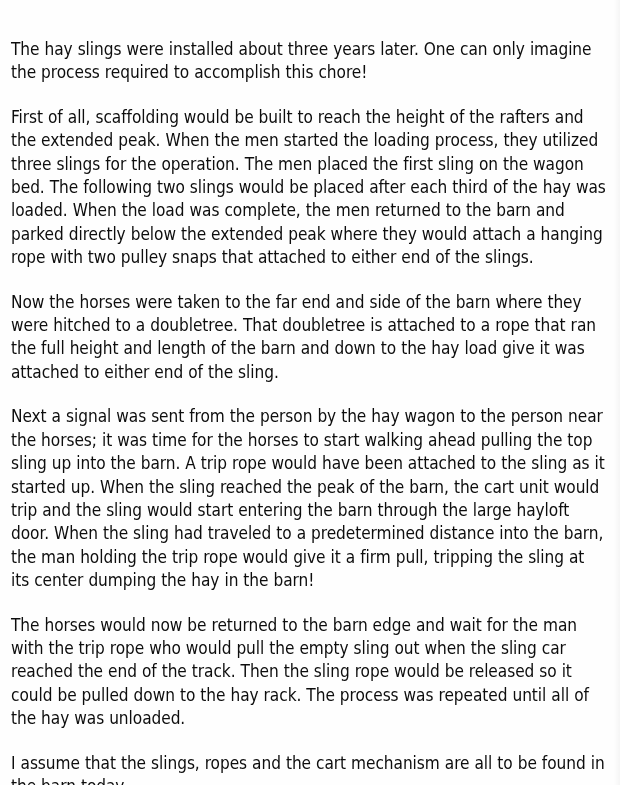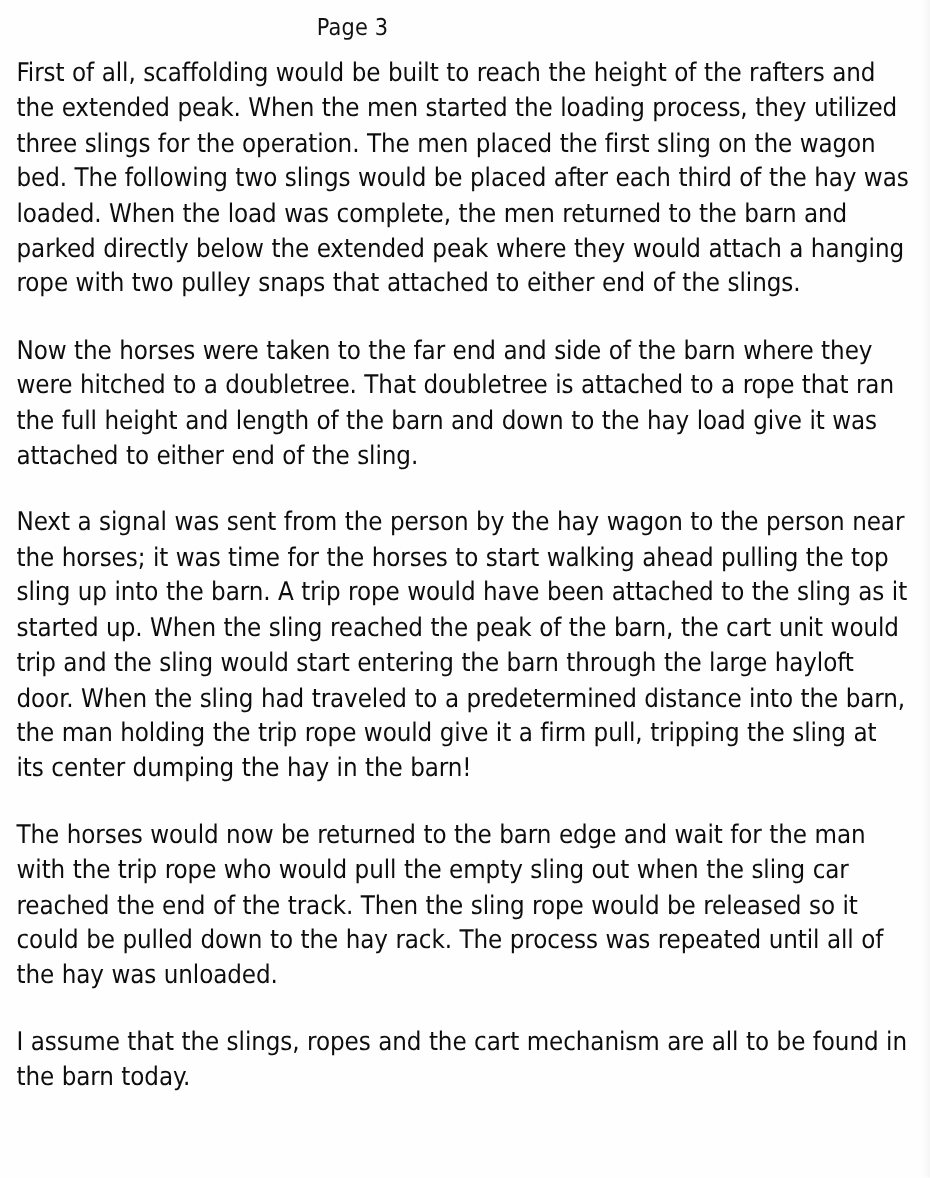--- a/index.html
+++ b/index.html
@@ -75,25 +75,23 @@
 
   .para:last-child {
     margin-bottom: 0;
   }
 </style>
 </head>
 <body>
 
 <div id="page">
 
-  <div class="page-header">
-    <span class="header-text">Page 3</span>
-  </div>
 
   <div class="body-text">
+    <p class="para">The hay slings were installed about three years later. One can only imagine the process required to accomplish this chore!</p>
     <p class="para">First of all, scaffolding would be built to reach the height of the rafters and the extended peak. When the men started the loading process, they utilized three slings for the operation. The men placed the first sling on the wagon bed. The following two slings would be placed after each third of the hay was loaded. When the load was complete, the men returned to the barn and parked directly below the extended peak where they would attach a hanging rope with two pulley snaps that attached to either end of the slings.</p>
     <p class="para">Now the horses were taken to the far end and side of the barn where they were hitched to a doubletree. That doubletree is attached to a rope that ran the full height and length of the barn and down to the hay load give it was attached to either end of the sling.</p>
     <p class="para">Next a signal was sent from the person by the hay wagon to the person near the horses; it was time for the horses to start walking ahead pulling the top sling up into the barn. A trip rope would have been attached to the sling as it started up. When the sling reached the peak of the barn, the cart unit would trip and the sling would start entering the barn through the large hayloft door. When the sling had traveled to a predetermined distance into the barn, the man holding the trip rope would give it a firm pull, tripping the sling at its center dumping the hay in the barn!</p>
     <p class="para">The horses would now be returned to the barn edge and wait for the man with the trip rope who would pull the empty sling out when the sling car reached the end of the track. Then the sling rope would be released so it could be pulled down to the hay rack. The process was repeated until all of the hay was unloaded.</p>
     <p class="para">I assume that the slings, ropes and the cart mechanism are all to be found in the barn today.</p>
   </div>
 
 </div>
 
 </body></html>

